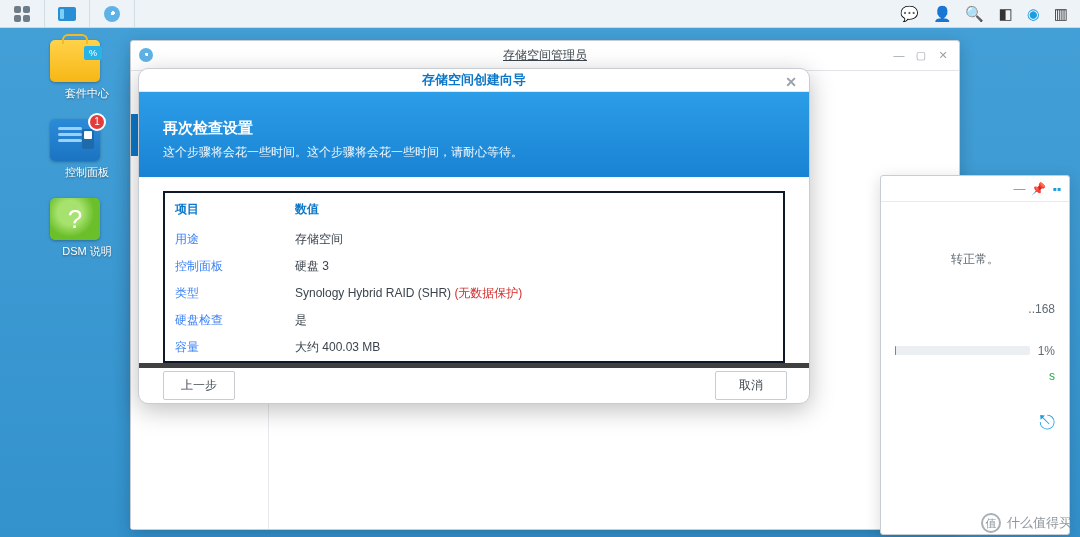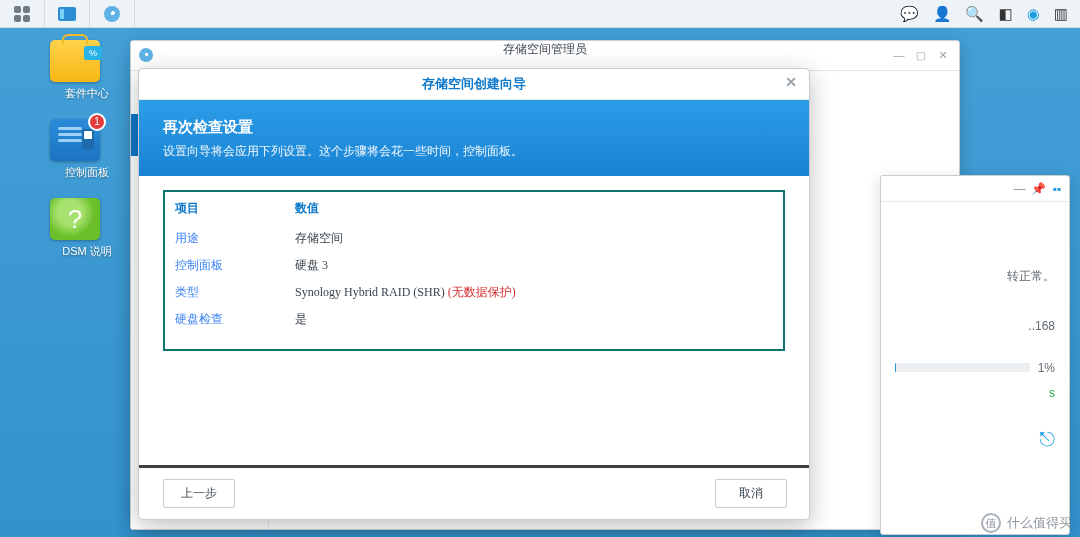--- a/index.html
+++ b/index.html
@@ -37,47 +37,47 @@
   .badge{position:absolute;top:-6px;right:-6px;width:18px;height:18px;background:#e23c3c;border:2px solid #fff;border-radius:50%;color:#fff;font-size:10px;line-height:14px;text-align:center;}
   .folder{ background:linear-gradient(#ffc24b,#f6a21d); border-radius:4px; position:relative;}
   .folder:before{content:"";position:absolute;top:-5px;left:3px;width:18px;height:8px;background:#f6a21d;border-radius:2px 2px 0 0;}
   .folder .mag{position:absolute;left:10px;top:8px;width:30px;height:30px;border:3px solid #fff;border-radius:50%;}
   .folder .mag:after{content:"";position:absolute;right:-8px;bottom:-8px;width:12px;height:3px;background:#fff;transform:rotate(45deg);}
   .help  { background:radial-gradient(circle at 40% 35%,#a7e26f 0 30%,#6bbf2a 60%); border-radius:50%; width:46px;height:46px;}
   .help .q{font-size:26px;color:#fff;}
 
   
   .win-bg { position:absolute; top:40px; left:130px; width:830px; height:490px; background:#fff; border:1px solid #c7cdd3; border-radius:3px; box-shadow:0 4px 16px rgba(0,0,0,.2); }
-  .win-bg .titlebar{height:30px;display:flex;align-items:flex-start;justify-content:center;position:relative;border-bottom:1px solid #e2e5e8;color:#3d4750;font-size:12px;}
+  .win-bg .titlebar{height:30px;display:flex;align-items:center;justify-content:center;position:relative;border-bottom:1px solid #e2e5e8;color:#3d4750;font-size:12px;text-decoration:underline;}
   .win-bg .titlebar .tico{position:absolute;left:8px;top:7px;width:16px;height:16px;}
   .win-bg .winbtns{position:absolute;right:6px;top:0;display:flex;gap:2px;color:#9aa3ac;}
   .win-bg .winbtns span{width:20px;height:28px;display:flex;align-items:center;justify-content:center;font-size:11px;cursor:pointer;}
 
   
   .win-side { position:absolute; top:175px; left:880px; width:190px; height:360px; background:#fff; border:1px solid #c7cdd3; border-radius:3px; box-shadow:0 4px 16px rgba(0,0,0,.15);}
   .win-side .sb{height:26px;display:flex;justify-content:flex-end;align-items:center;gap:6px;padding:0 8px;color:#8b949c;border-bottom:1px solid #e7ebef;}
   .win-side .body{padding:10px 14px;color:#606a73;font-size:12px;}
   .bar{height:9px;background:#eceff2;border-radius:2px;margin:4px 0;position:relative;}
   .bar>span{position:absolute;left:0;top:0;bottom:0;background:#2a9de0;border-radius:2px;}
 
   
-  .modal { position:absolute; top:68px; left:138px; width:672px; height:452px; background:#fff; border:1px solid #c7cdd3; border-radius:5px; box-shadow:0 6px 24px rgba(0,0,0,.25); display:flex; flex-direction:column;}
+  .modal { position:absolute; top:68px; left:138px; width:672px; height:336px; background:#fff; border:1px solid #c7cdd3; border-radius:10px; box-shadow:0 6px 24px rgba(0,0,0,.25); display:flex; flex-direction:column;}
   .modal .mtitle{height:31px;display:flex;align-items:center;justify-content:center;border-bottom:1px solid #e4e9ed;color:#0d78c9;font-weight:bold;font-size:13px;position:relative;}
   .modal .mtitle .x{position:absolute;right:8px;top:5px;color:#9aa3ac;cursor:pointer;font-size:14px;width:20px;text-align:center;}
-  .modal .banner{background:linear-gradient(#2d9de8,#1883d3);color:#fff;padding:18px 24px 16px;}
+  .modal .banner{background:linear-gradient(#2d9de8,#1883d3);color:#fff;padding:27px 24px 16px;}
   .modal .banner h2{font-size:15px;font-weight:bold;margin-bottom:6px;}
   .modal .banner p{font-size:12px;opacity:.95;}
   .modal .content{flex:1;padding:14px 24px 0;}
-  .redbox{border:2px solid #0f766e;padding:2px 6px 16px;font-family:Liberation Serif, serif;}
+  .redbox{border:2px solid #0f172a;padding:2px 6px 0;}
   table.props{width:100%;border-collapse:collapse;font-size:12px;color:#3b444d;}
   table.props th{color:#0d78c9;text-align:left;font-weight:bold;padding:6px 4px 8px;font-size:12px;}
   table.props td{padding:5px 4px;border:none;}
   table.props td:first-child{width:120px;color:#3b82f6;}
   .warn{color:#d62e2e;}
-  .modal .footer{height:54px;border-top:3px solid #404040;display:flex;align-items:center;justify-content:flex-end;gap:14px;padding:0 22px;}
+  .modal .footer{height:54px;border-top:5px solid #404040;display:flex;align-items:center;justify-content:flex-end;gap:14px;padding:0 22px;}
   .btn{min-width:72px;padding:5px 16px;border:1px solid #c7cdd3;background:#fff;color:#3d4750;border-radius:2px;cursor:pointer;font-size:12px;}
   .btn-primary{background:#1f95dd;border-color:#1f95dd;color:#fff;}
   .apply-wrap{padding:3px;border:3px solid #e02020;}
   .footer .left{margin-right:auto;margin-left:2px;}
 
   
   .smgr-side{position:absolute;top:31px;left:0;width:138px;bottom:0;border-right:1px solid #e6eaee;background:#fff;}
   .smgr-side .item{display:flex;align-items:center;gap:9px;padding:12px 12px;font-size:12px;color:#363f49;cursor:pointer;}
   .smgr-side .item.active{background:#0d78c9;color:#fff;}
   .smgr-side .ic{width:18px;height:18px;display:flex;align-items:center;justify-content:center;color:inherit;}
@@ -237,41 +237,41 @@
   </div>
 </div>
 
 <div class="win-side">
   <div class="sb">
     <span>—</span>
     <span>📌</span>
     <span style="color:#1b9de0">▪▪</span>
   </div>
   <div class="body">
-    <div style="text-align:right;margin:56px 0 4px">转正常。</div>
+    <div style="text-align:center;margin:39px 0 4px">转正常。</div>
     <div style="text-align:right;margin:34px 0 26px">..168</div>
     <div style="display:flex;align-items:center;gap:8px;">
       <div class="bar" style="flex:1">
           <span style="width:1%"></span>
         </div>
       <span>1%</span>
     </div>
     <div style="color:#28a745;margin-top:10px;text-align:right;">s</div>
     <div style="margin-top:28px;text-align:right;color:#1b9de0;font-size:20px;">⎋</div>
   </div>
 </div>
 
 <div class="modal">
   <div class="mtitle">
     <span>存储空间创建向导</span>
     <span class="x">✕</span>
   </div>
   <div class="banner">
     <h2>再次检查设置</h2>
-    <p>设置向导将会应用下列设置。这个步骤将会花一些时间，控制面板。</p>
+    <p>这个步骤将会花一些时间。这个步骤将会花一些时间，请耐心等待。</p>
   </div>
   <div class="content">
     <div class="redbox">
       <table class="props">
         <tbody>
             <tr>
           <th>项目</th>
           <th>数值</th>
         </tr>
         <tr>
@@ -283,20 +283,24 @@
               <td>硬盘 3</td>
             </tr>
         <tr>
               <td>类型</td>
             <td><span>Synology Hybrid RAID (SHR) </span><span class="warn">(无数据保护)</span></td>
             </tr>
         <tr>
               <td>硬盘检查</td>
               <td>是</td>
             </tr>
+        <tr>
+              <td>容量</td>
+              <td>大约 400.03 MB</td>
+            </tr>
       </tbody>
         </table>
     </div>
   </div>
   <div class="footer">
     <button class="btn left">上一步</button>
     <button class="btn">取消</button>
   </div>
 </div>
 

